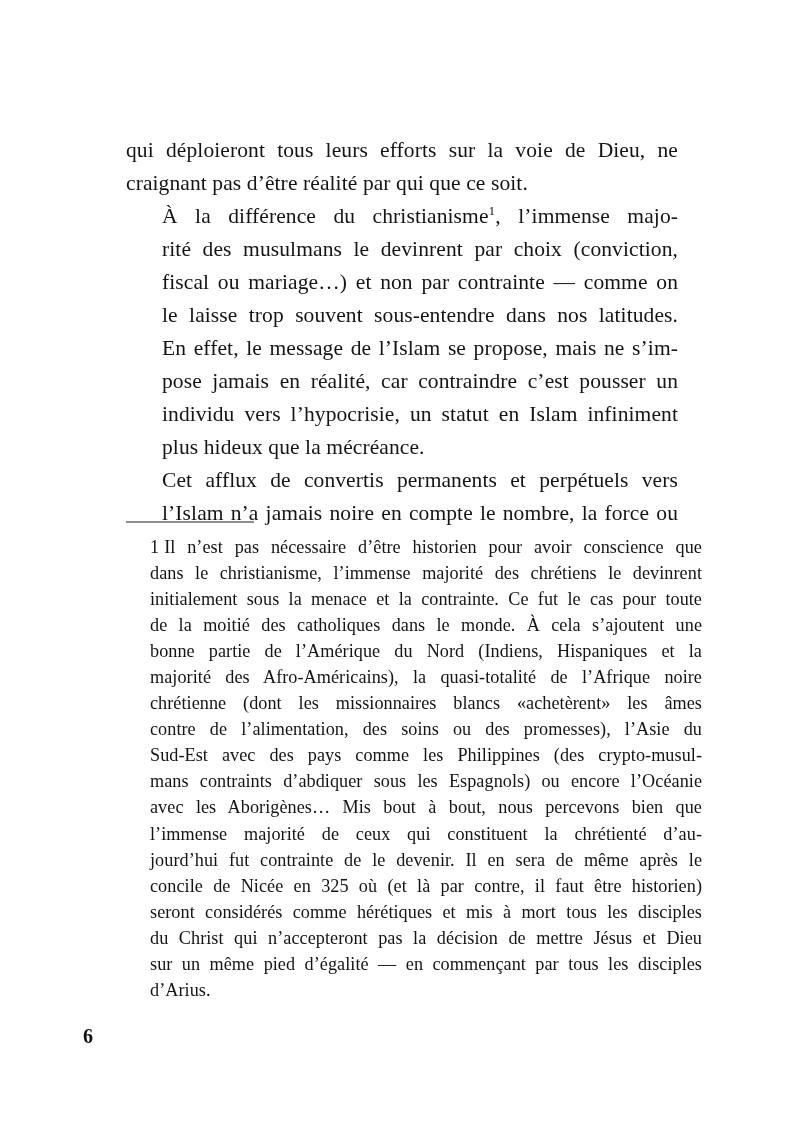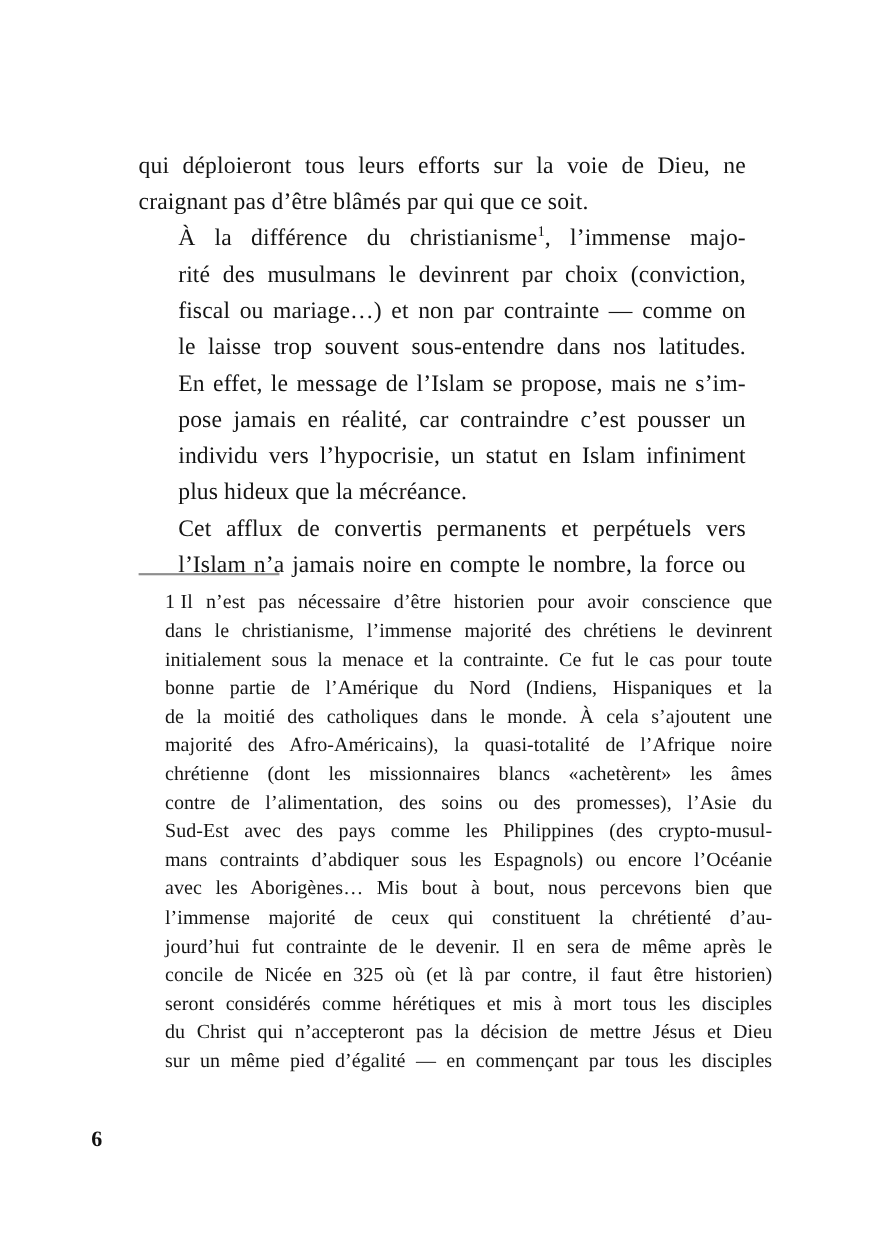--- a/index.html
+++ b/index.html
@@ -115,21 +115,21 @@
   }
 </style>
 </head>
 <body>
 
 <div class="page">
 
   <div class="body-block">
     <p class="body-par" id="par0">
         <span class="tline">qui déploieront tous leurs efforts sur la voie de Dieu, ne</span>
-        <span class="tline ragged">craignant pas d’être blâmés par qui que ce soit.</span>
+        <span class="tline ragged">craignant pas d’être réalité par qui que ce soit.</span>
       </p>
     <p class="body-par indent" id="par1">
         <span class="tline indent">À la différence du christianisme<sup class="fn-ref">1</sup>, l’immense majo-</span>
         <span class="tline">rité des musulmans le devinrent par choix (conviction,</span>
         <span class="tline">fiscal ou mariage…) et non par contrainte — comme on</span>
         <span class="tline">le laisse trop souvent sous-entendre dans nos latitudes.</span>
         <span class="tline">En effet, le message de l’Islam se propose, mais ne s’im-</span>
         <span class="tline">pose jamais en réalité, car contraindre c’est pousser un</span>
         <span class="tline">individu vers l’hypocrisie, un statut en Islam infiniment</span>
         <span class="tline ragged">plus hideux que la mécréance.</span>
@@ -140,32 +140,33 @@
       </p>
   </div>
 
   <div class="fn-rule"></div>
 
   <div class="footnote-block">
     <p class="fn-par" id="fn0">
         <span class="tline"><span class="fn-num">1</span>Il n’est pas nécessaire d’être historien pour avoir conscience que</span>
         <span class="tline">dans le christianisme, l’immense majorité des chrétiens le devinrent</span>
         <span class="tline">initialement sous la menace et la contrainte. Ce fut le cas pour toute</span>
+        <span class="tline">de la moitié des catholiques dans le monde. À cela s’ajoutent une</span>
         <span class="tline">bonne partie de l’Amérique du Nord (Indiens, Hispaniques et la</span>
-        <span class="tline">de la moitié des catholiques dans le monde. À cela s’ajoutent une</span>
         <span class="tline">majorité des Afro-Américains), la quasi-totalité de l’Afrique noire</span>
         <span class="tline">chrétienne (dont les missionnaires blancs «achetèrent» les âmes</span>
         <span class="tline">contre de l’alimentation, des soins ou des promesses), l’Asie du</span>
         <span class="tline">Sud-Est avec des pays comme les Philippines (des crypto-musul-</span>
         <span class="tline">mans contraints d’abdiquer sous les Espagnols) ou encore l’Océanie</span>
         <span class="tline">avec les Aborigènes… Mis bout à bout, nous percevons bien que</span>
         <span class="tline">l’immense majorité de ceux qui constituent la chrétienté d’au-</span>
         <span class="tline">jourd’hui fut contrainte de le devenir. Il en sera de même après le</span>
         <span class="tline">concile de Nicée en 325 où (et là par contre, il faut être historien)</span>
         <span class="tline">seront considérés comme hérétiques et mis à mort tous les disciples</span>
         <span class="tline">du Christ qui n’accepteront pas la décision de mettre Jésus et Dieu</span>
         <span class="tline">sur un même pied d’égalité — en commençant par tous les disciples</span>
+        <span class="tline ragged">d’Arius.</span>
       </p>
   </div>
 
   <div class="folio">6</div>
 
 </div>
 
 </body></html>

